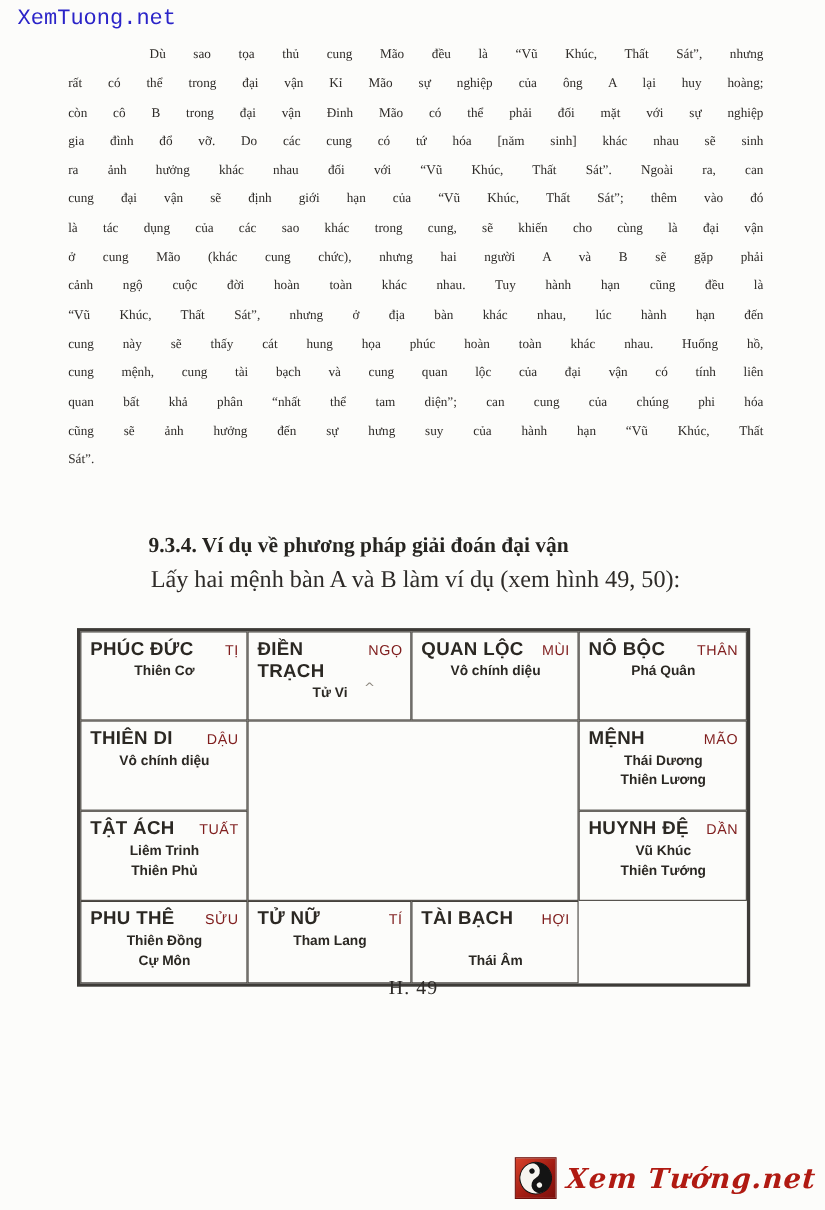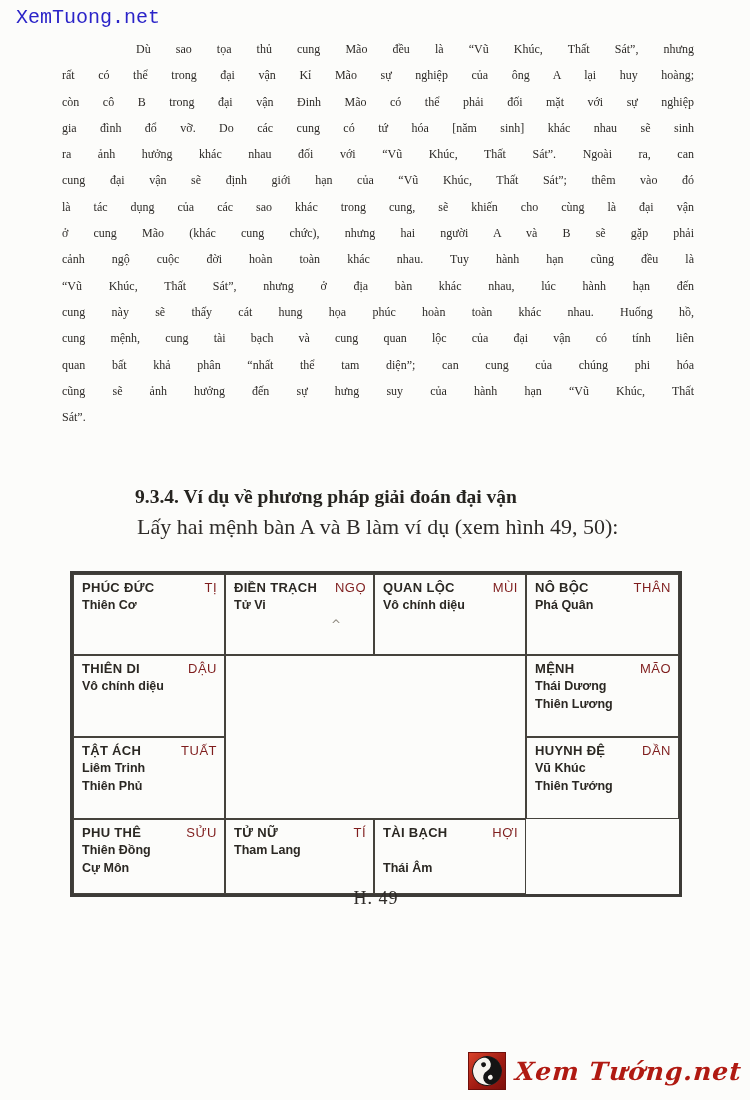--- a/index.html
+++ b/index.html
@@ -49,23 +49,23 @@
     background:#fcfcfa;
   }
   .cell {
     position:relative;
     outline:1px solid #45423c; outline-offset:-1px;
     padding:6px 8px 4px 9px;
     font-family:"Liberation Sans", sans-serif;
     box-sizing:border-box;
   }
   .cell-head { display:flex; justify-content:space-between; align-items:baseline; }
-  .palace { font-weight:bold; font-size:13px; letter-spacing:0.3px; color:#2b2823; }
+  .palace { font-weight:bold; font-size:17px; letter-spacing:0.3px; color:#2b2823; }
   .branch { font-size:13px; color:#7f1d1d; letter-spacing:0.5px; }
-  .star   { font-weight:bold; font-size:12.5px; line-height:16px; color:#2b2823; margin-top:2px; }
+  .star   { font-weight:bold; font-size:12.5px; line-height:16px; color:#2b2823; margin-top:2px;text-align:center; }
   .star.gap { margin-top:20px; }
   .cell-center { grid-column:2/4; grid-row:2/4; }
   .cell-mark {
     position:absolute; left:106px; top:44px;
     color:#8d887e; font-size:12px; font-family:"DejaVu Sans", sans-serif;
   }
 
   .caption {
     position:absolute; left:70px; top:888px; width:612px;
     text-align:center; font-size:18px; letter-spacing:1px; color:#2e2b28;

